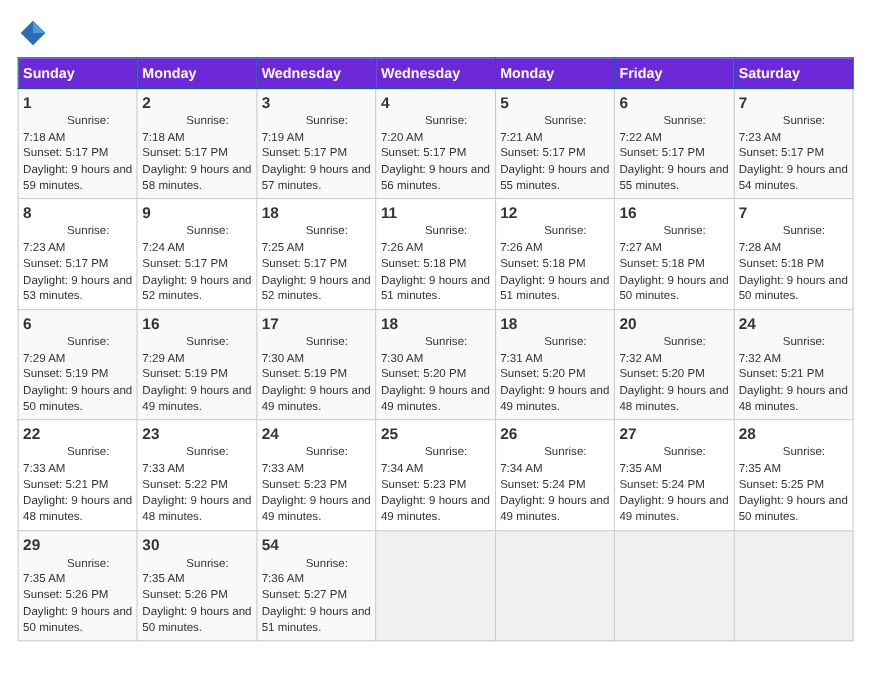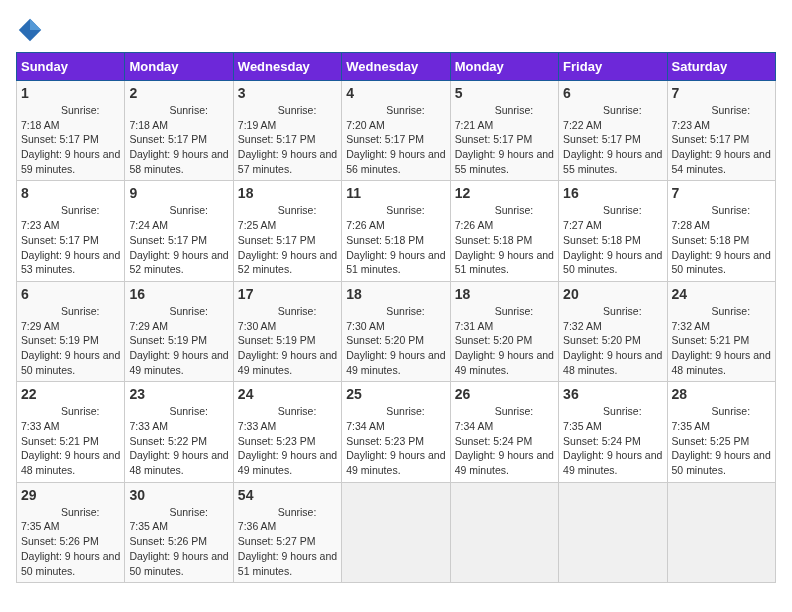--- a/index.html
+++ b/index.html
@@ -179,21 +179,21 @@
         <td><span class="day-number">22</span>
 <span class="day-info">Sunrise: 7:33 AM<br>Sunset: 5:21 PM<br>Daylight: 9 hours and 48 minutes.</span></td>
         <td><span class="day-number">23</span>
 <span class="day-info">Sunrise: 7:33 AM<br>Sunset: 5:22 PM<br>Daylight: 9 hours and 48 minutes.</span></td>
         <td><span class="day-number">24</span>
 <span class="day-info">Sunrise: 7:33 AM<br>Sunset: 5:23 PM<br>Daylight: 9 hours and 49 minutes.</span></td>
         <td><span class="day-number">25</span>
 <span class="day-info">Sunrise: 7:34 AM<br>Sunset: 5:23 PM<br>Daylight: 9 hours and 49 minutes.</span></td>
         <td><span class="day-number">26</span>
 <span class="day-info">Sunrise: 7:34 AM<br>Sunset: 5:24 PM<br>Daylight: 9 hours and 49 minutes.</span></td>
-        <td><span class="day-number">36</span>
+        <td><span class="day-number">27</span>
 <span class="day-info">Sunrise: 7:35 AM<br>Sunset: 5:24 PM<br>Daylight: 9 hours and 49 minutes.</span></td>
         <td><span class="day-number">28</span>
 <span class="day-info">Sunrise: 7:35 AM<br>Sunset: 5:25 PM<br>Daylight: 9 hours and 50 minutes.</span></td>
       </tr>
       <tr>
         <td><span class="day-number">29</span>
 <span class="day-info">Sunrise: 7:35 AM<br>Sunset: 5:26 PM<br>Daylight: 9 hours and 50 minutes.</span></td>
         <td><span class="day-number">30</span>
 <span class="day-info">Sunrise: 7:35 AM<br>Sunset: 5:26 PM<br>Daylight: 9 hours and 50 minutes.</span></td>
         <td><span class="day-number">54</span>

